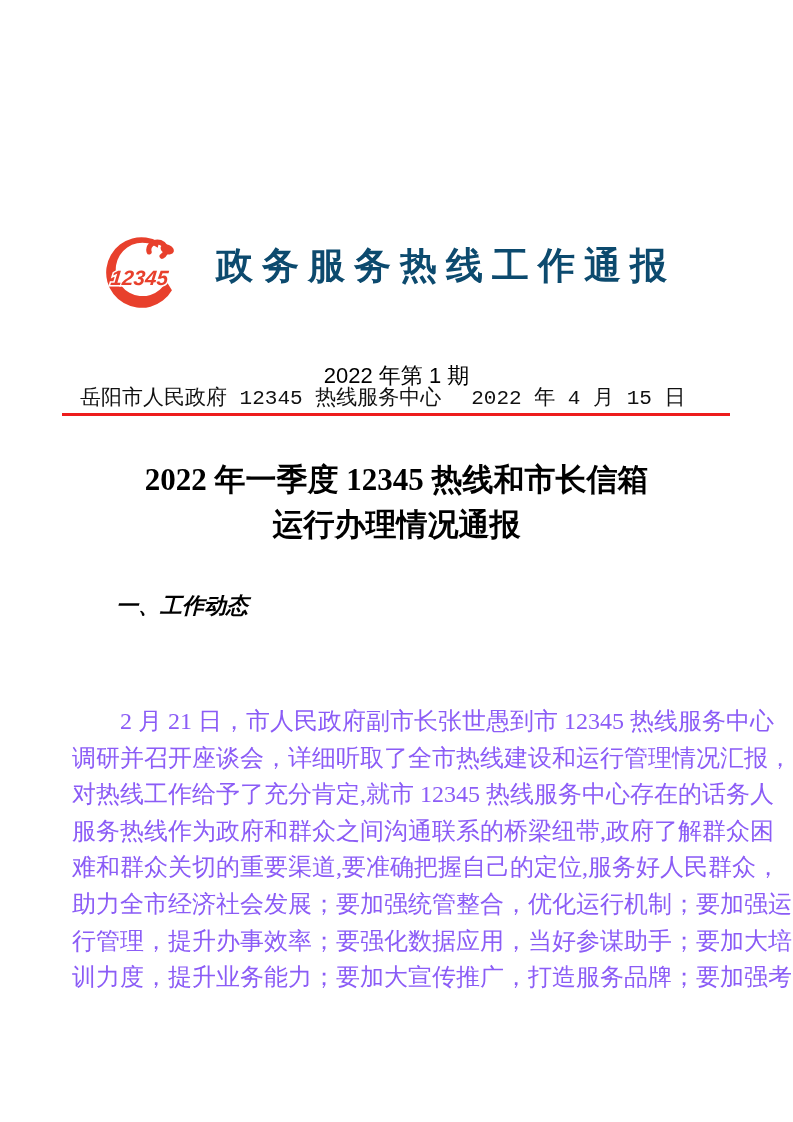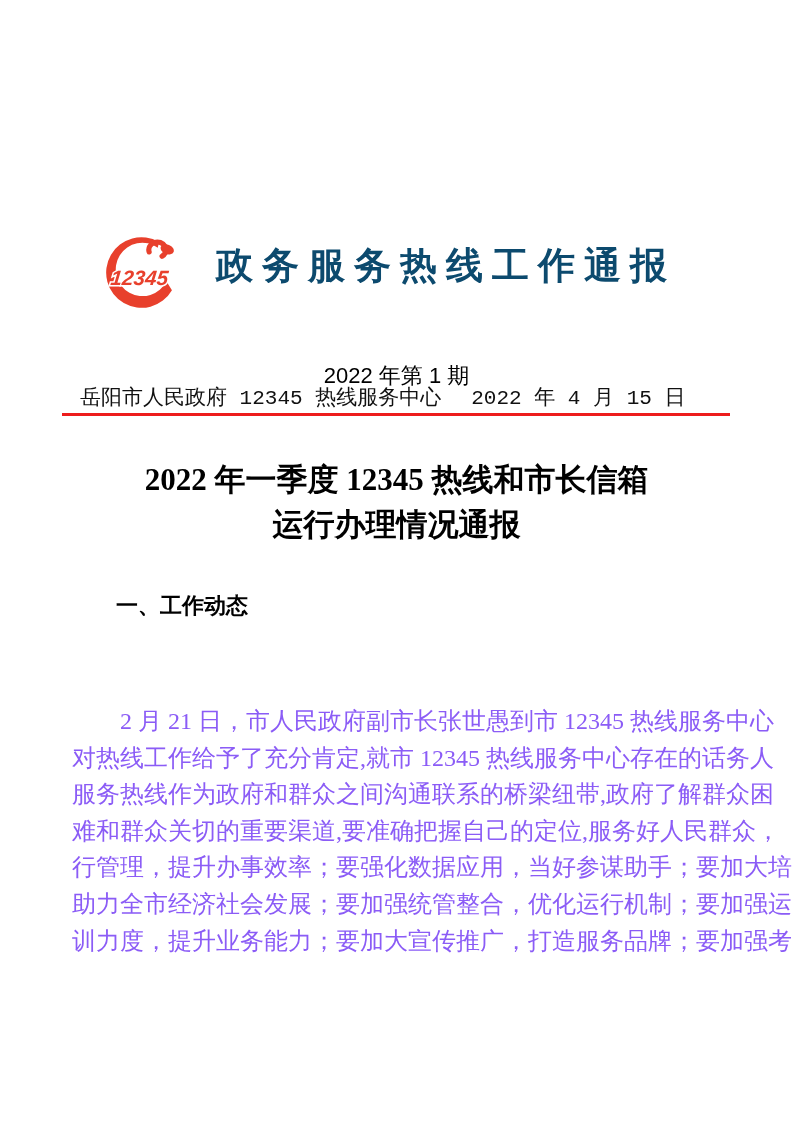--- a/index.html
+++ b/index.html
@@ -55,20 +55,21 @@
     color:#000;
   }
   
   .h1{
     position:absolute;left:72px;top:591px;width:652px;
     font-family:"Liberation Sans", sans-serif;
     font-weight:bold;
     font-size:22px;
     text-indent:2em;
     color:#000;
+    font-style:italic;
   }
   .h2{
     position:absolute;left:72px;top:626px;width:652px;
     font-family:"Liberation Serif", serif;
     font-weight:bold;
     font-size:22px;
     text-indent:2em;
     color:#000;
   }
   
@@ -114,21 +115,22 @@
 
   <div class="doc-title">
     <div>2022 年一季度 12345 热线和市长信箱</div>
     <div>运行办理情况通报</div>
   </div>
 
   <div class="h1">一、工作动态</div>
 
   <div class="body-block">
     <div class="bline indent">2 月 21 日，市人民政府副市长张世愚到市 12345 热线服务中心</div>
+    <div class="bline">调研并召开座谈会，详细听取了全市热线建设和运行管理情况汇报，</div>
     <div class="bline">对热线工作给予了充分肯定,就市 12345 热线服务中心存在的话务人</div>
     <div class="bline">服务热线作为政府和群众之间沟通联系的桥梁纽带,政府了解群众困</div>
     <div class="bline">难和群众关切的重要渠道,要准确把握自己的定位,服务好人民群众，</div>
+    <div class="bline">助力全市经济社会发展；要加强统管整合，优化运行机制；要加强运</div>
     <div class="bline">行管理，提升办事效率；要强化数据应用，当好参谋助手；要加大培</div>
-    <div class="bline">助力全市经济社会发展；要加强统管整合，优化运行机制；要加强运</div>
     <div class="bline">训力度，提升业务能力；要加大宣传推广，打造服务品牌；要加强考</div>
   </div>
 
 </div>
 
 </body></html>

